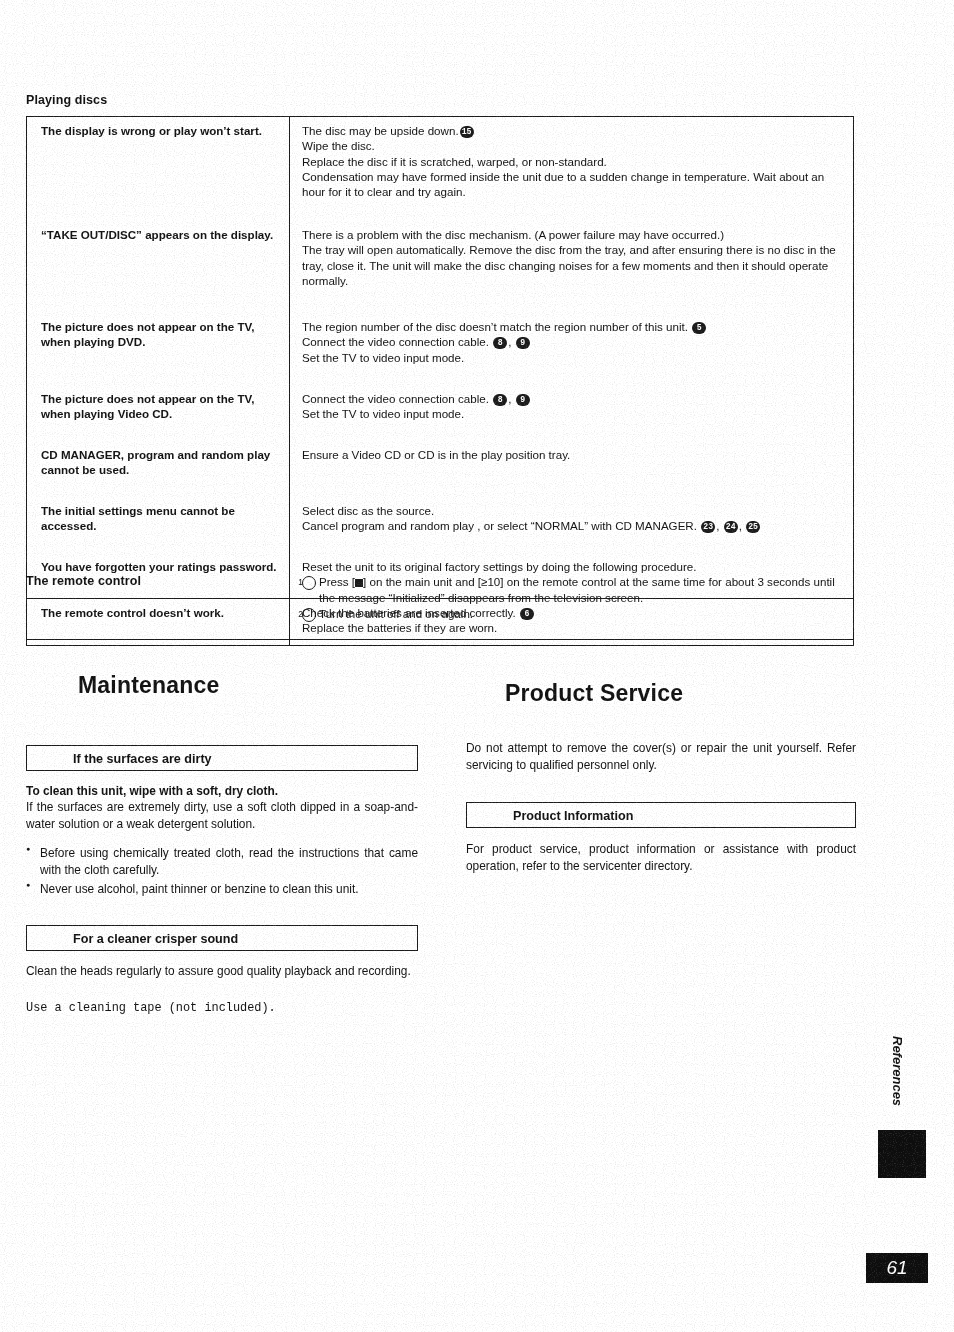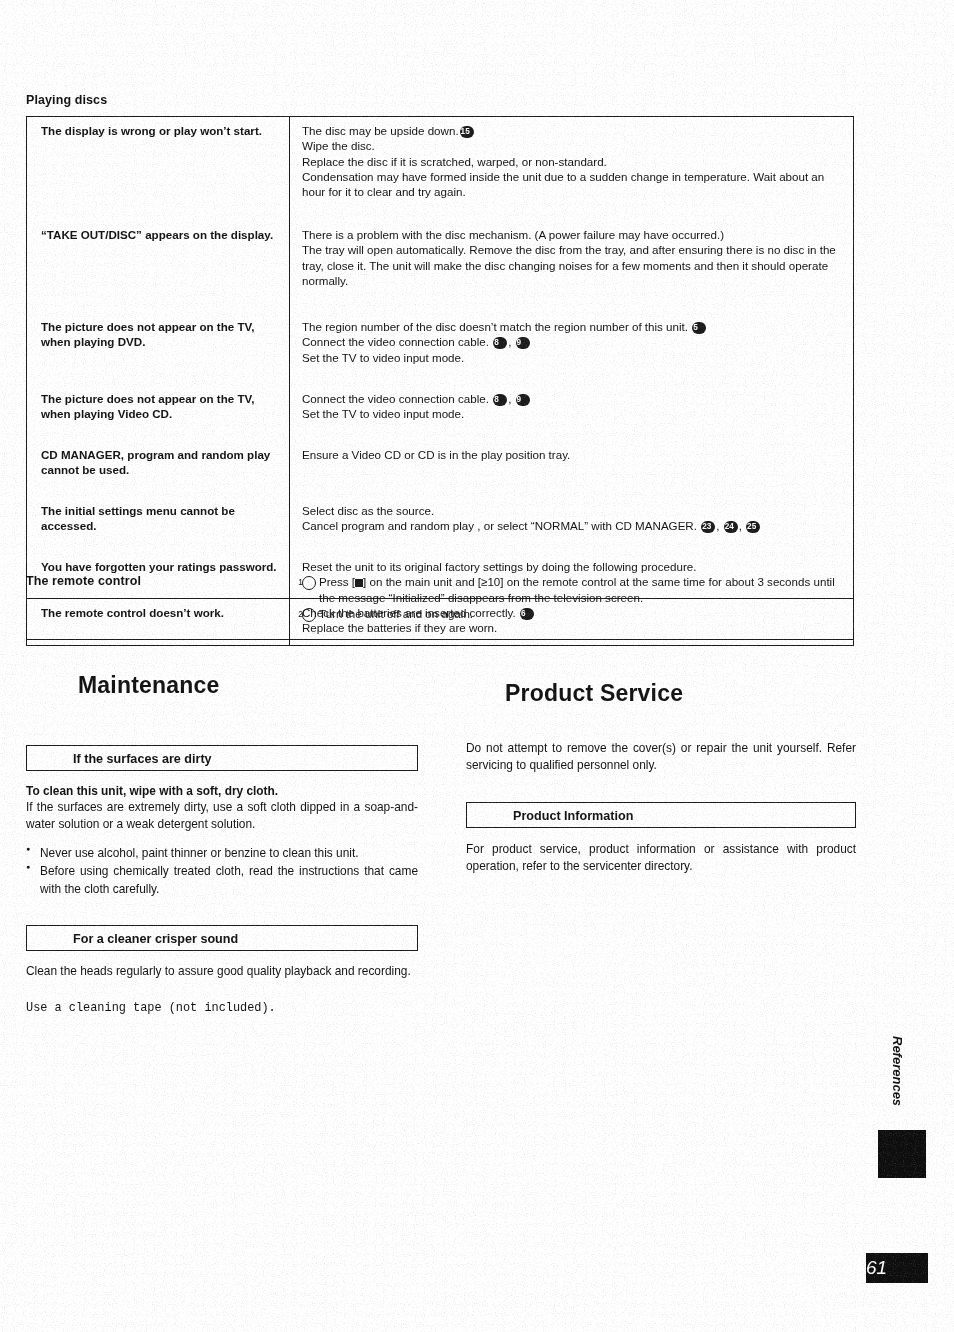--- a/index.html
+++ b/index.html
@@ -62,23 +62,24 @@
     display: inline-block;
     min-width: 12px;
     height: 12px;
     line-height: 12px;
     padding: 0 1px;
     border-radius: 999px;
     background: #1a1a1a;
     color: #ffffff;
     font-size: 8.2px;
     font-weight: bold;
+    text-align: center;
     vertical-align: 1px;
     margin: 0 1px;
-    font-family: Liberation Sans, sans-serif;
+    font-family: Liberation Mono, monospace;
   }
   .circnum {
     display: inline-block;
     min-width: 12px;
     height: 12px;
     line-height: 11px;
     border: 1px solid #1a1a1a;
     border-radius: 999px;
     font-size: 8.4px;
     text-align: center;
@@ -148,20 +149,21 @@
   .side-tab-block {
     position: absolute;
     background: #0d0d0d;
   }
   .pagebox {
     position: absolute;
     background: #0d0d0d;
     color: #ffffff;
     font-style: italic;
     font-size: 19px;
+    text-align: center;
     line-height: 30px;
   }
   .rqt {
     position: absolute;
     font-size: 14px;
     letter-spacing: .2px;
     margin-top: 39px;
   }
 
   
@@ -271,22 +273,22 @@
 
   <div style="position:absolute; left:78px; top:672px;" class="col-title">Maintenance</div>
 
   <div style="position:absolute; left:26px; top:745px; width:392px;" class="boxhead">If the surfaces are dirty</div>
 
   <div style="position:absolute; left:26px; top:783px; width:392px;" class="body-text bold">To clean this unit, wipe with a soft, dry cloth.</div>
 
   <div style="position:absolute; left:26px; top:799px; width:392px;" class="body-text">If the surfaces are extremely dirty, use a soft cloth dipped in a soap-and-water solution or a weak detergent solution.</div>
 
   <ul class="bullets" style="position:absolute; left:26px; top:845px; width:392px;">
+    <li>Before using chemically treated cloth, read the instructions that came with the cloth carefully.</li>
     <li>Never use alcohol, paint thinner or benzine to clean this unit.</li>
-    <li>Before using chemically treated cloth, read the instructions that came with the cloth carefully.</li>
   </ul>
 
   <div style="position:absolute; left:26px; top:925px; width:392px;" class="boxhead">For a cleaner crisper sound</div>
 
   <div style="position:absolute; left:26px; top:963px; width:392px;" class="body-text">Clean the heads regularly to assure good quality playback and recording.</div>
 
   <div style="position:absolute; left:26px; top:1000px; width:392px;font-family:Liberation Mono, monospace;" class="body-text" style2="">Use a cleaning tape (not included).</div>
 
   <div style="position:absolute; left:505px; top:680px;" class="col-title">Product Service</div>
 

